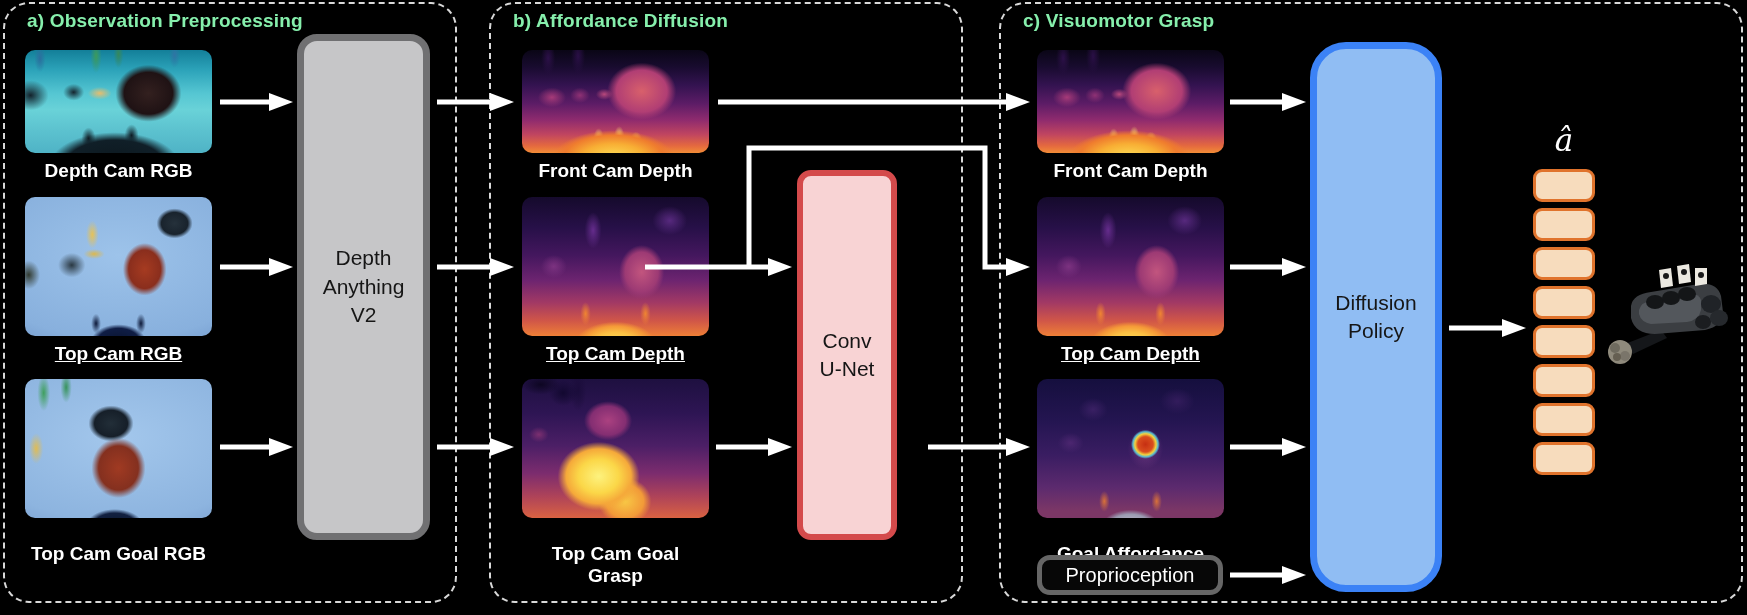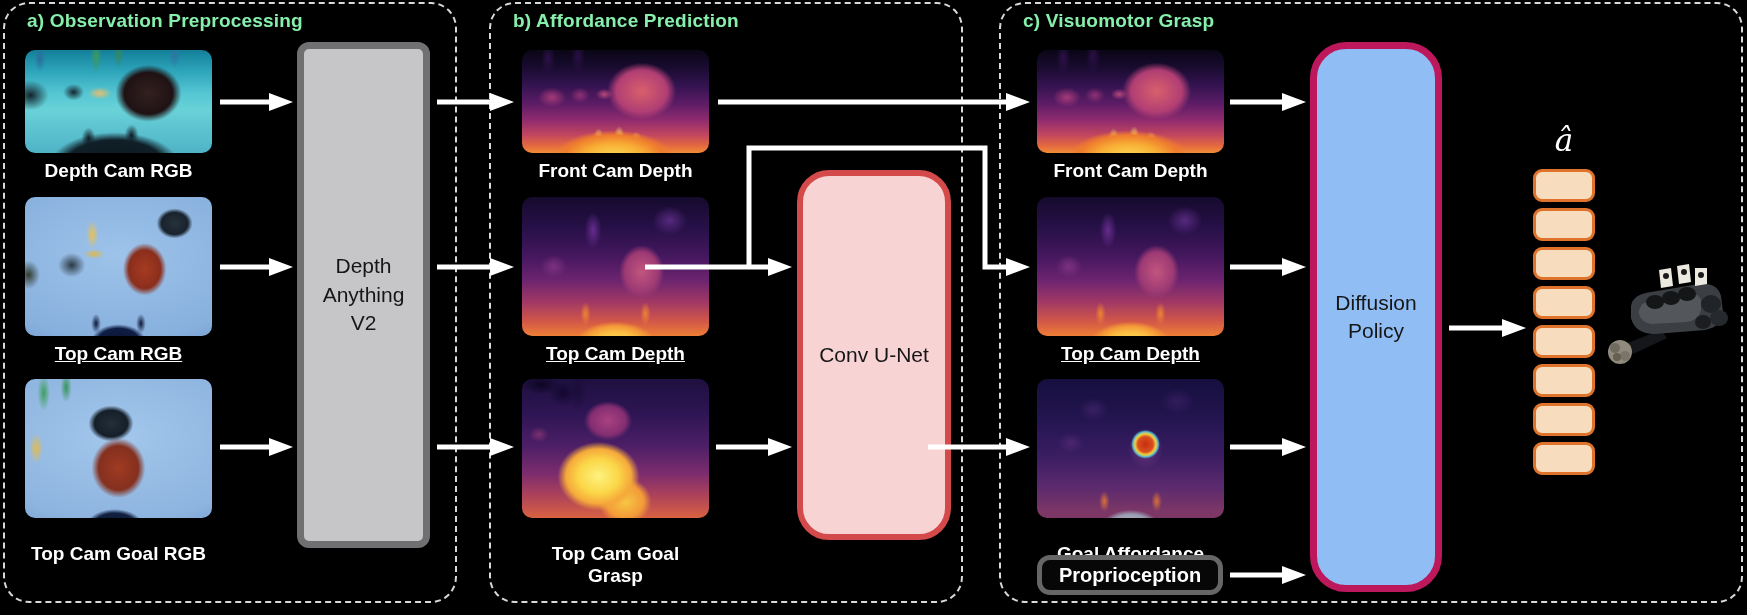--- a/index.html
+++ b/index.html
@@ -19,28 +19,28 @@
   .thumb-label{position:absolute;width:187px;text-align:center;color:#fff;font-weight:700;font-size:19px;}
 
   
   .col-a{left:25px;}  .col-b{left:522px;}  .col-c{left:1037px;}
   .row1{top:50px;height:103px;} .row2{top:197px;height:139px;} .row3{top:379px;height:139px;}
   .lrow1{top:160px;} .lrow2{top:343px;text-decoration:underline;} .lrow3{top:524px;margin-top:19px;}
 
   
   .node{position:absolute;display:flex;align-items:center;justify-content:center;text-align:center;
         color:#161616;font-size:21px;line-height:1.35;box-sizing:border-box;}
-  #node-depth{left:297px;top:42px;width:133px;height:506px;background:#c6c6c8;
-              border:7px solid #707072;border-radius:12px;}
-  #node-unet{left:797px;top:170px;width:154px;height:370px;background:#f8d3d4;
-             border:6px solid #d44a4b;border-radius:32px;}
+  #node-depth{left:297px;top:34px;width:133px;height:506px;background:#c6c6c8;
+              border:7px solid #707072;border-radius:20px;}
+  #node-unet{left:797px;top:170px;width:100px;height:370px;background:#f8d3d4;
+             border:6px solid #d44a4b;border-radius:14px;}
   #node-policy{left:1310px;top:42px;width:132px;height:550px;background:#90bdf3;
-               border:7px solid #be185d;border-radius:36px;}
+               border:7px solid #3b82f6;border-radius:36px;}
   #node-proprio{left:1037px;top:555px;width:186px;height:40px;background:#070707;
-                border:5px solid #666;border-radius:13px;color:#fff;font-weight:700;font-size:20px;}
+                border:5px solid #666;border-radius:13px;color:#fff;font-weight:400;font-size:20px;}
   .node-label{padding:0 8px;}
 
   
   .token-stack{position:absolute;left:1533px;top:169px;display:flex;flex-direction:column;gap:6px;}
   .token{width:56px;height:27px;background:#f7dcbd;border:3px solid #e0732c;border-radius:9px;}
   .action-symbol{position:absolute;left:1533px;top:122px;width:62px;text-align:center;color:#fff;
                  font-family:"DejaVu Serif",serif;font-style:italic;font-size:31px;}
 
   .arrows{position:absolute;left:0;top:0;pointer-events:none;}
   .robot{position:absolute;left:1603px;top:260px;width:134px;height:108px;}
@@ -122,21 +122,21 @@
 </head>
 <body>
 
 <div class="canvas">
 
   <div class="panel" id="panel-a"></div>
   <div class="panel" id="panel-b"></div>
   <div class="panel" id="panel-c"></div>
 
   <div class="panel-title" id="title-a">a) Observation Preprocessing</div>
-  <div class="panel-title" id="title-b">b) Affordance Prediction</div>
+  <div class="panel-title" id="title-b">b) Affordance Diffusion</div>
   <div class="panel-title" id="title-c">c) Visuomotor Grasp</div>
 
   <div class="thumb col-a row1 art-front-rgb"></div>
   <div class="thumb-label col-a lrow1">Depth Cam RGB</div>
   <div class="thumb col-a row2 art-top-rgb"></div>
   <div class="thumb-label col-a lrow2">Top Cam RGB</div>
   <div class="thumb col-a row3 art-top-goal-rgb"></div>
   <div class="thumb-label col-a lrow3">Top Cam Goal RGB</div>
 
   <div class="node" id="node-depth">

